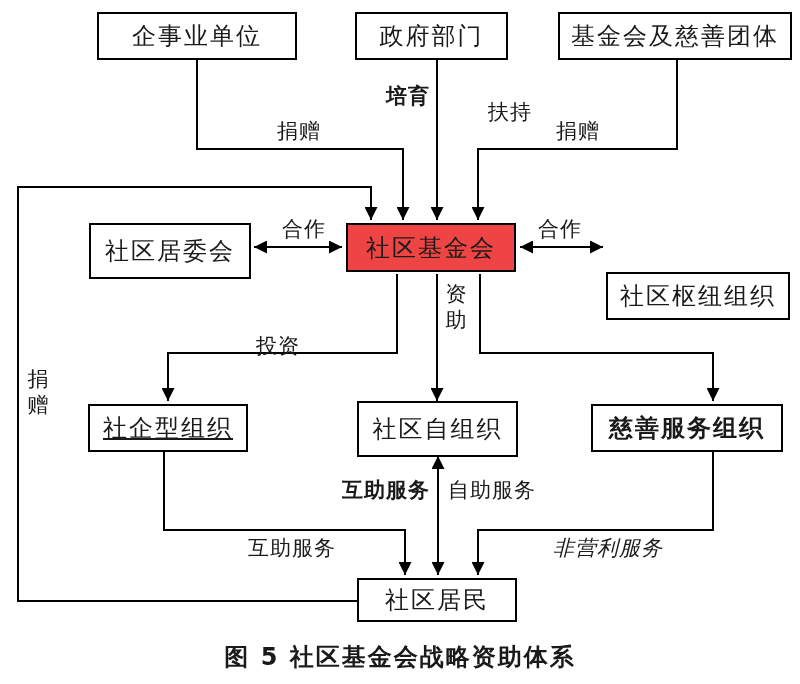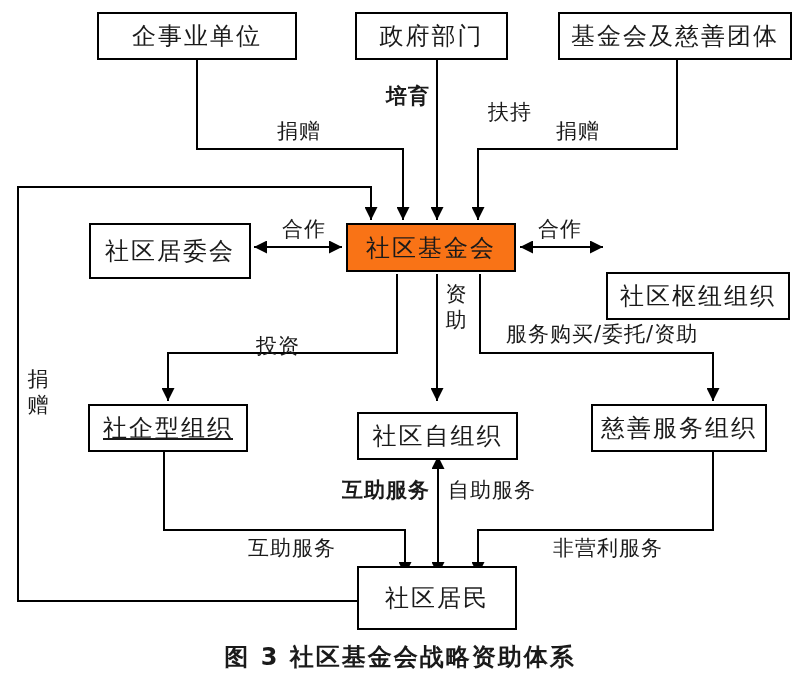--- a/index.html
+++ b/index.html
@@ -7,21 +7,21 @@
     position:relative;width:800px;height:684px;background:#ffffff;
     font-family:"DejaVu Sans","Liberation Sans",sans-serif;
     color:#1a1a1a;overflow:hidden;
   }
   svg.wires{position:absolute;left:0;top:0;width:800px;height:684px;pointer-events:none;}
   .box{
     position:absolute;box-sizing:border-box;border:2px solid #000;background:#fff;
     display:flex;align-items:center;justify-content:center;
     font-size:24px;letter-spacing:2px;white-space:nowrap;
   }
-  .box.center{background:#f97316;}
+  .box.center{background:#ef4444;}
   .lbl{
     position:absolute;font-size:21px;letter-spacing:1px;white-space:nowrap;
     line-height:1.1;
   }
   .lbl.r{text-align:right;font-weight:bold;}
   .vlbl{
     position:absolute;font-size:21px;width:24px;word-break:break-all;
     line-height:1.25;text-align:center;white-space:normal;font-family:Liberation Serif, serif;
   }
   .caption{
@@ -58,35 +58,34 @@
 
   <div class="box" style="left:97px;top:12px;width:200px;height:48px;">企事业单位</div>
   <div class="box" style="left:355px;top:12px;width:153px;height:48px;">政府部门</div>
   <div class="box" style="left:558px;top:12px;width:234px;height:48px;text-align:center;">基金会及慈善团体</div>
 
   <div class="box" style="left:89px;top:223px;width:162px;height:56px;">社区居委会</div>
   <div class="box center" style="left:346px;top:223px;width:170px;height:49px;">社区基金会</div>
   <div class="box" style="left:606px;top:224px;width:184px;height:48px;margin-top:48px;">社区枢纽组织</div>
 
   <div class="box" style="left:88px;top:404px;width:160px;height:48px;text-decoration:underline;">社企型组织</div>
-  <div class="box" style="left:357px;top:412px;width:161px;height:48px;">社区自组织</div>
-  <div class="box" style="left:591px;top:404px;width:176px;height:48px;">慈善服务组织</div>
+  <div class="box" style="left:357px;top:401px;width:161px;height:56px;">社区自组织</div>
+  <div class="box" style="left:591px;top:404px;width:192px;height:48px;font-weight:bold;">慈善服务组织</div>
 
-  <div class="box" style="left:357px;top:566px;width:160px;height:64px;">社区居民</div>
+  <div class="box" style="left:357px;top:578px;width:160px;height:44px;">社区居民</div>
 
   <div class="lbl r" style="left:370px;top:85px;width:60px;">培育</div>
   <div class="lbl" style="left:444px;top:101px;margin-left:44px;">扶持</div>
   <div class="lbl" style="left:277px;top:120px;">捐赠</div>
   <div class="lbl" style="left:556px;top:120px;">捐赠</div>
   <div class="lbl" style="left:282px;top:218px;">合作</div>
   <div class="lbl" style="left:538px;top:218px;">合作</div>
   <div class="vlbl" style="left:444px;top:281px;">资助</div>
   <div class="lbl" style="left:256px;top:335px;">投资</div>
-  <div class="lbl" style="left:506px;top:323px;">服务购买/委托/资助</div>
   <div class="lbl r" style="left:330px;top:479px;width:100px;">互助服务</div>
   <div class="lbl" style="left:448px;top:479px;">自助服务</div>
   <div class="lbl" style="left:248px;top:537px;">互助服务</div>
-  <div class="lbl" style="left:553px;top:537px;">非营利服务</div>
+  <div class="lbl" style="left:553px;top:537px;font-style:italic;">非营利服务</div>
   <div class="vlbl" style="left:26px;top:366px;">捐赠</div>
 
-  <div class="caption">图 3  社区基金会战略资助体系</div>
+  <div class="caption">图 5  社区基金会战略资助体系</div>
 
 </div>
 
 </body></html>

